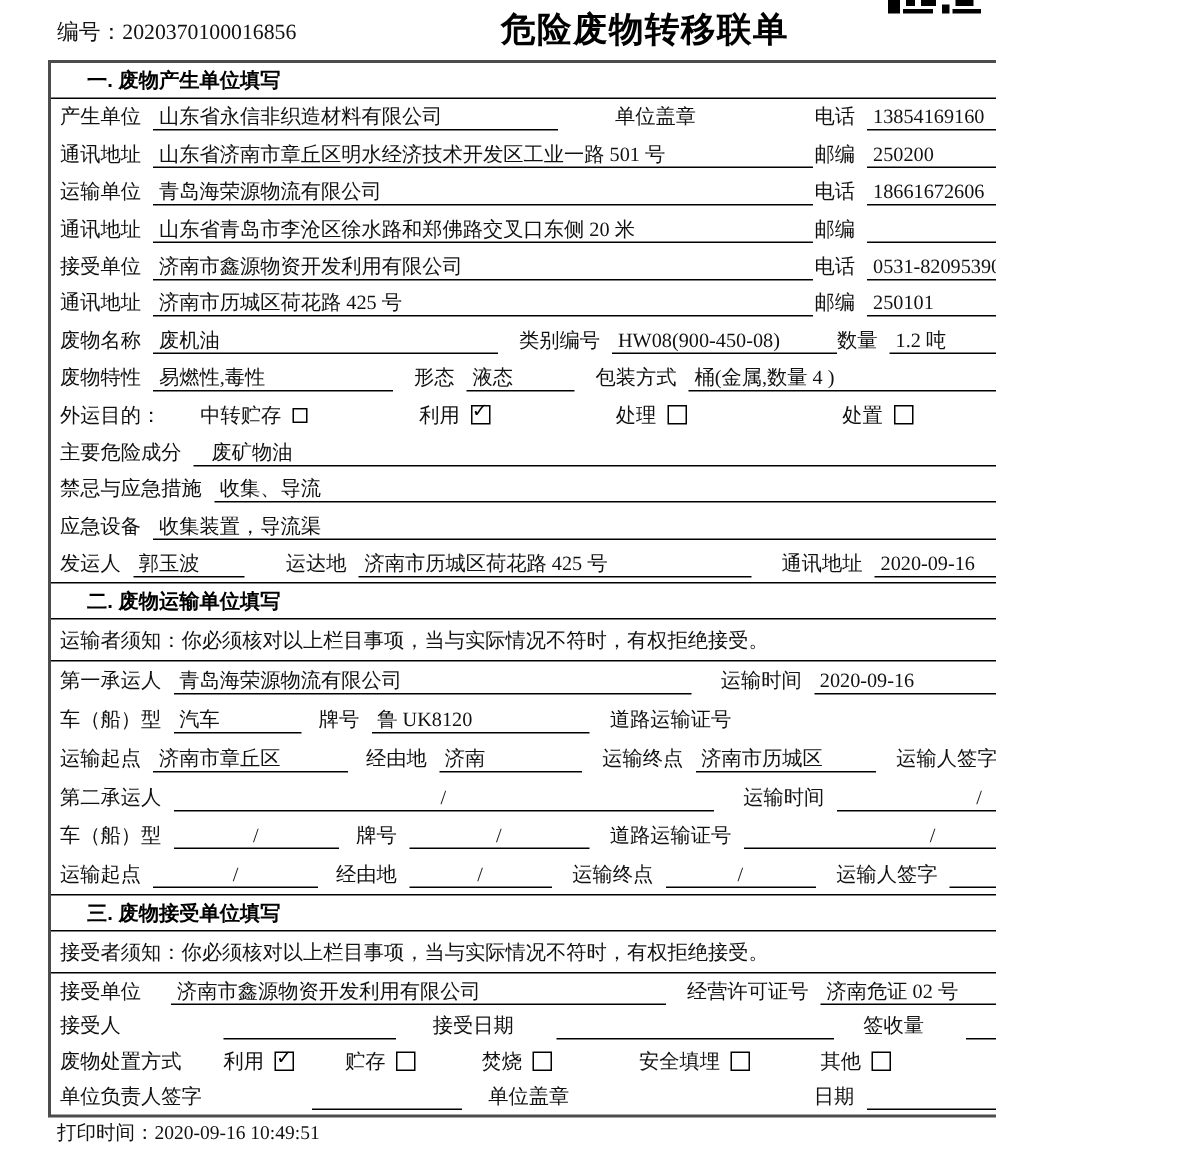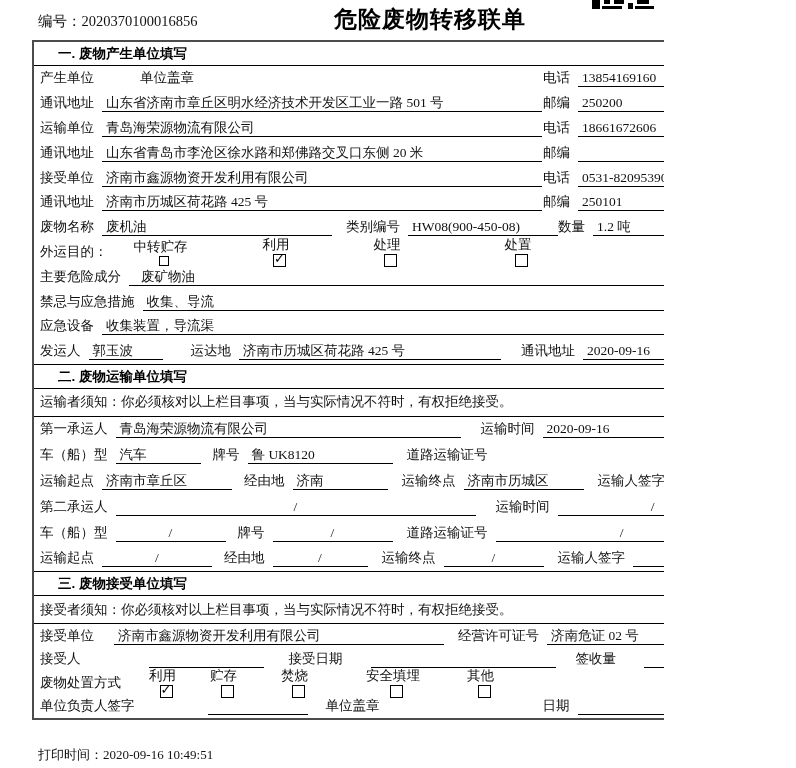--- a/index.html
+++ b/index.html
@@ -41,21 +41,21 @@
   .s3 .row{height:23.4px;}
   .row.notice{border-bottom:1px solid #000;height:27px;}
   .lbl{white-space:nowrap;margin-right:8px;}
   .u{
     display:inline-block;border-bottom:1px solid #000;
     height:18px;line-height:18px;padding:0 4px;box-sizing:border-box;
     white-space:nowrap;overflow:visible;
   }
   .u.fx{flex:1 1 auto;min-width:0;}
   .u.c{text-align:center;}
-  .opt{display:inline-flex;align-items:center;flex-direction:column;}
+  .opt{display:inline-flex;align-items:center;}
   .cb{
     display:inline-block;width:11px;height:11px;border:1px solid #000;
     margin-left:7px;position:relative;background:#fff;
   }
   .cb.sm{width:8px;height:8px;}
   .cb.checked::after{
     content:"\2713";position:absolute;left:0px;top:-4px;
     font-size:13px;font-weight:bold;color:#000;
     font-family:"DejaVu Sans",sans-serif;
   }
@@ -83,20 +83,21 @@
 
   <div class="page-edge"></div>
 
   <div class="form">
 
     <div class="s1">
       <div class="sec-h">一. 废物产生单位填写</div>
 
       <div class="row">
         <span class="lbl">产生单位</span>
+        <span class="u" style="width:270px">山东省永信非织造材料有限公司</span>
         <span class="lbl" style="margin-left:38px">单位盖章</span>
         <span class="lbl" style="margin-left:auto">电话</span>
         <span class="u" style="width:170px">13854169160</span>
       </div>
 
       <div class="row">
         <span class="lbl">通讯地址</span>
         <span class="u" style="width:440px">山东省济南市章丘区明水经济技术开发区工业一路 501 号</span>
         <span class="lbl" style="margin-left:auto">邮编</span>
         <span class="u" style="width:170px">250200</span>
@@ -132,20 +133,28 @@
 
       <div class="row">
         <span class="lbl">废物名称</span>
         <span class="u" style="width:230px">废机油</span>
         <span class="lbl" style="margin-left:14px">类别编号</span>
         <span class="u" style="width:150px">HW08(900-450-08)</span>
         <span class="lbl" style="">数量</span>
         <span class="u fx">1.2 吨</span>
       </div>
 
+      <div class="row">
+        <span class="lbl">废物特性</span>
+        <span class="u" style="width:160px">易燃性,毒性</span>
+        <span class="lbl" style="margin-left:14px">形态</span>
+        <span class="u" style="width:72px">液态</span>
+        <span class="lbl" style="margin-left:14px">包装方式</span>
+        <span class="u" style="width:218px">桶(金属,数量  4 )</span>
+      </div>
 
       <div class="row">
         <span class="lbl">外运目的：</span>
         <span class="opt" style="margin-left:18px">
           <span>中转贮存</span>
           <span class="cb sm"></span>
         </span>
         <span class="opt" style="margin-left:75px">
           <span>利用</span>
           <span class="cb checked"></span>

